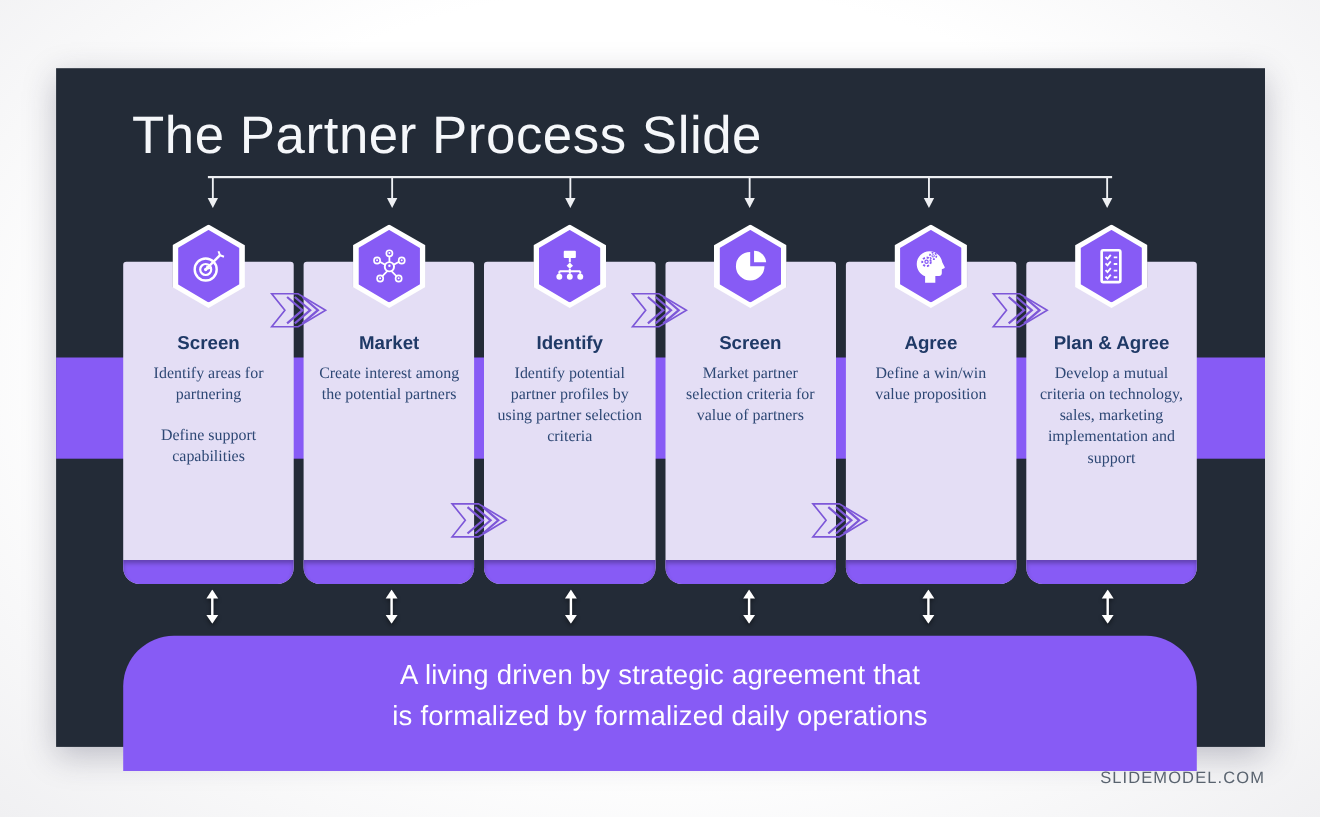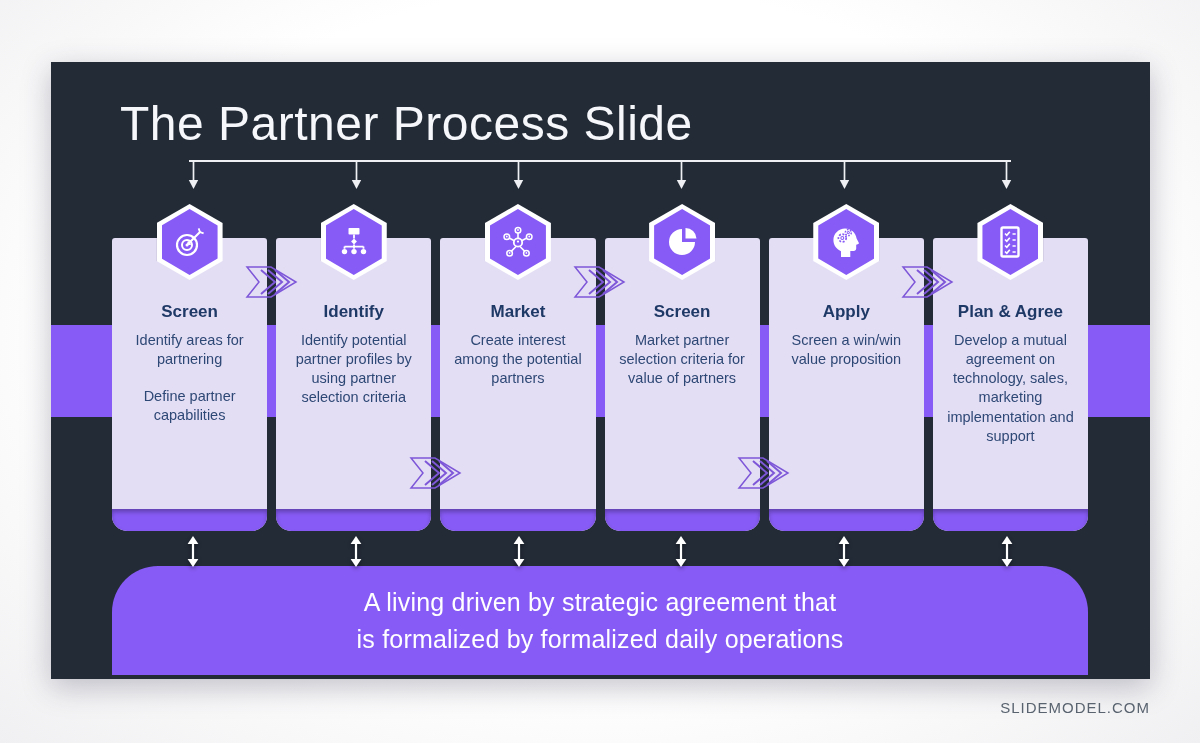--- a/index.html
+++ b/index.html
@@ -42,37 +42,37 @@
   }
   .hex-inner{
     position:absolute;left:5px;top:5px;width:56px;height:66px;
     clip-path:polygon(50% 0%,100% 25%,100% 75%,50% 100%,0% 75%,0% 25%);
     background:var(--accent-purple);
     display:flex;align-items:center;justify-content:center;
   }
   .icon{display:block;width:36px;height:36px;}
   .icon svg{display:block;width:100%;height:100%;}
   .card-title{margin:0 0 9px 0;font-size:17px;font-weight:700;color:var(--step-title);}
-  .card-body{font-size:14.5px;line-height:1.32;color:var(--step-text);}
+  .card-body{font-size:14.5px;line-height:1.32;color:var(--step-text);font-family:Liberation Serif, serif;}
   .card-body p{margin:0 0 18px 0;}
   .card-body p:last-child{margin-bottom:0;}
   .card-footer-strip{
     position:absolute;left:0;right:0;bottom:0;height:22px;
     background:var(--accent-purple);border-radius:0 0 15px 15px;
     box-shadow:inset 0 3px 4px rgba(0,0,0,.28);
   }
   
   .chevron{position:absolute;width:56px;height:40px;color:#7d57d8;z-index:3;}
   
   .flow-arrows{position:absolute;left:61px;top:474px;width:976px;height:32px;display:flex;z-index:2;}
   .flow-arrows .cell{flex:1;display:flex;justify-content:center;}
   .flow-arrows svg{filter:drop-shadow(0 2px 2px rgba(0,0,0,.45));}
   
   .summary-box{
-    position:absolute;left:61px;top:504px;width:976px;height:109px;
+    position:absolute;left:61px;top:516px;width:976px;height:123px;
     background:var(--accent-purple);border-radius:46px 46px 0 0;
     text-align:center;box-sizing:border-box;padding-top:18px;z-index:1;
   }
   .summary-box .line{color:#ffffff;font-size:25px;font-weight:400;line-height:37px;letter-spacing:.2px;}
   .watermark{
     position:absolute;right:50px;top:699px;
     font-size:15px;letter-spacing:1px;color:var(--watermark-text);
   }
 </style>
 </head>
@@ -139,44 +139,21 @@
                 <path d="M17 19 L28.5 7.5" stroke="#fff" stroke-width="2.2"></path>
                 <path d="M14.2 21.8 L19.6 20.4 L16 16.8 Z" fill="#fff"></path>
                 <path d="M26.6 4.4 L28 8 L31.6 9.4" stroke="#fff" stroke-width="1.8"></path>
               </svg>
             </span>
       </div>
     </div>
     <h3 class="card-title">Screen</h3>
     <div class="card-body">
           <p>Identify areas for partnering</p>
-          <p>Define partner capabilities</p>
-        </div>
-    <div class="card-footer-strip"></div>
-  </div>
-
-  <div class="card">
-    <div class="hex">
-      <div class="hex-inner">
-        <span class="icon">
-              <svg viewBox="0 0 36 36" fill="none">
-                <rect x="12.5" y="4" width="11" height="6.5" rx="0.8" fill="#fff"></rect>
-                <path d="M18 10.5 V14.5" stroke="#fff" stroke-width="1.8"></path>
-                <path d="M18 14.6 l2.9 2.9 -2.9 2.9 -2.9 -2.9 Z" fill="#fff"></path>
-                <path d="M18 20.4 V22.6 M8.5 22.6 H27.5 M8.5 22.6 V24.8 M18 22.6 V24.8 M27.5 22.6 V24.8" stroke="#fff" stroke-width="1.8"></path>
-                <circle cx="8.5" cy="27.6" r="2.7" fill="#fff"></circle>
-                <circle cx="18" cy="27.6" r="2.7" fill="#fff"></circle>
-                <circle cx="27.5" cy="27.6" r="2.7" fill="#fff"></circle>
-              </svg>
-            </span>
-      </div>
-    </div>
-    <h3 class="card-title">Identify</h3>
-    <div class="card-body">
-          <p>Identify potential partner profiles by using partner selection criteria</p>
+          <p>Define support capabilities</p>
         </div>
     <div class="card-footer-strip"></div>
   </div>
 
   <div class="card">
     <div class="hex">
       <div class="hex-inner">
         <span class="icon">
               <svg viewBox="0 0 36 36" fill="none">
                 <path d="M18 14.5 V8.8 M14.8 17 L9.2 14 M21.2 17 L26.8 14 M16.3 22.3 L11.2 27.4 M19.7 22.3 L24.8 27.4" stroke="#fff" stroke-width="1.6"></path>
@@ -201,20 +178,43 @@
           <p>Create interest among the potential partners</p>
         </div>
     <div class="card-footer-strip"></div>
   </div>
 
   <div class="card">
     <div class="hex">
       <div class="hex-inner">
         <span class="icon">
               <svg viewBox="0 0 36 36" fill="none">
+                <rect x="12.5" y="4" width="11" height="6.5" rx="0.8" fill="#fff"></rect>
+                <path d="M18 10.5 V14.5" stroke="#fff" stroke-width="1.8"></path>
+                <path d="M18 14.6 l2.9 2.9 -2.9 2.9 -2.9 -2.9 Z" fill="#fff"></path>
+                <path d="M18 20.4 V22.6 M8.5 22.6 H27.5 M8.5 22.6 V24.8 M18 22.6 V24.8 M27.5 22.6 V24.8" stroke="#fff" stroke-width="1.8"></path>
+                <circle cx="8.5" cy="27.6" r="2.7" fill="#fff"></circle>
+                <circle cx="18" cy="27.6" r="2.7" fill="#fff"></circle>
+                <circle cx="27.5" cy="27.6" r="2.7" fill="#fff"></circle>
+              </svg>
+            </span>
+      </div>
+    </div>
+    <h3 class="card-title">Identify</h3>
+    <div class="card-body">
+          <p>Identify potential partner profiles by using partner selection criteria</p>
+        </div>
+    <div class="card-footer-strip"></div>
+  </div>
+
+  <div class="card">
+    <div class="hex">
+      <div class="hex-inner">
+        <span class="icon">
+              <svg viewBox="0 0 36 36" fill="none">
                 <path d="M18 18 L18 5 A13 13 0 1 0 31 18 Z" fill="#fff"></path>
                 <path d="M21.5 14.5 L21.5 4 A11 11 0 0 1 32.5 14.5 Z" fill="#fff"></path>
               </svg>
             </span>
       </div>
     </div>
     <h3 class="card-title">Screen</h3>
     <div class="card-body">
           <p>Market partner selection criteria for value of partners</p>
         </div>
@@ -230,23 +230,23 @@
                 <circle cx="14.3" cy="14" r="3.9" stroke="#875bf5" stroke-width="1.7" stroke-dasharray="2 1.6"></circle>
                 <circle cx="14.3" cy="14" r="2" fill="#875bf5"></circle>
                 <circle cx="14.3" cy="14" r="0.9" fill="#fff"></circle>
                 <circle cx="20.3" cy="8.6" r="3" stroke="#875bf5" stroke-width="1.5" stroke-dasharray="1.7 1.4"></circle>
                 <circle cx="20.3" cy="8.6" r="1.5" fill="#875bf5"></circle>
                 <circle cx="20.3" cy="8.6" r="0.7" fill="#fff"></circle>
               </svg>
             </span>
       </div>
     </div>
-    <h3 class="card-title">Apply</h3>
-    <div class="card-body">
-          <p>Screen a win/win value proposition</p>
+    <h3 class="card-title">Agree</h3>
+    <div class="card-body">
+          <p>Define a win/win value proposition</p>
         </div>
     <div class="card-footer-strip"></div>
   </div>
 
   <div class="card">
     <div class="hex">
       <div class="hex-inner">
         <span class="icon">
               <svg viewBox="0 0 36 36" fill="none">
                 <rect x="9.5" y="3.5" width="17" height="29" rx="1.5" stroke="#fff" stroke-width="2.4"></rect>
@@ -259,21 +259,21 @@
                   <path d="M20.5 22 h3.2"></path>
                   <path d="M13 27.5 l1.8 1.8 3 -3.6"></path>
                   <path d="M20.5 28 h3.2"></path>
                 </g>
               </svg>
             </span>
       </div>
     </div>
     <h3 class="card-title">Plan &amp; Agree</h3>
     <div class="card-body">
-          <p>Develop a mutual agreement on technology, sales, marketing implementation and support</p>
+          <p>Develop a mutual criteria on technology, sales, marketing implementation and support</p>
         </div>
     <div class="card-footer-strip"></div>
   </div>
 <div class="chevron" style="left: 131.667px; top: 24px;"><svg viewBox="0 0 56 40">
           <path d="M3 5 H27 L52 20 L27 35 H3 L15 20 Z" fill="none" stroke="currentColor" stroke-width="1.5"></path>
           <path d="M17 8 L31 20 L17 32" fill="none" stroke="currentColor" stroke-width="2"></path>
           <path d="M24 8 L38 20 L24 32" fill="none" stroke="currentColor" stroke-width="2"></path>
           <path d="M31 8 L45 20 L31 32" fill="none" stroke="currentColor" stroke-width="2"></path>
         </svg></div>
       <div class="chevron" style="left: 295.833px; top: 215px;"><svg viewBox="0 0 56 40">

